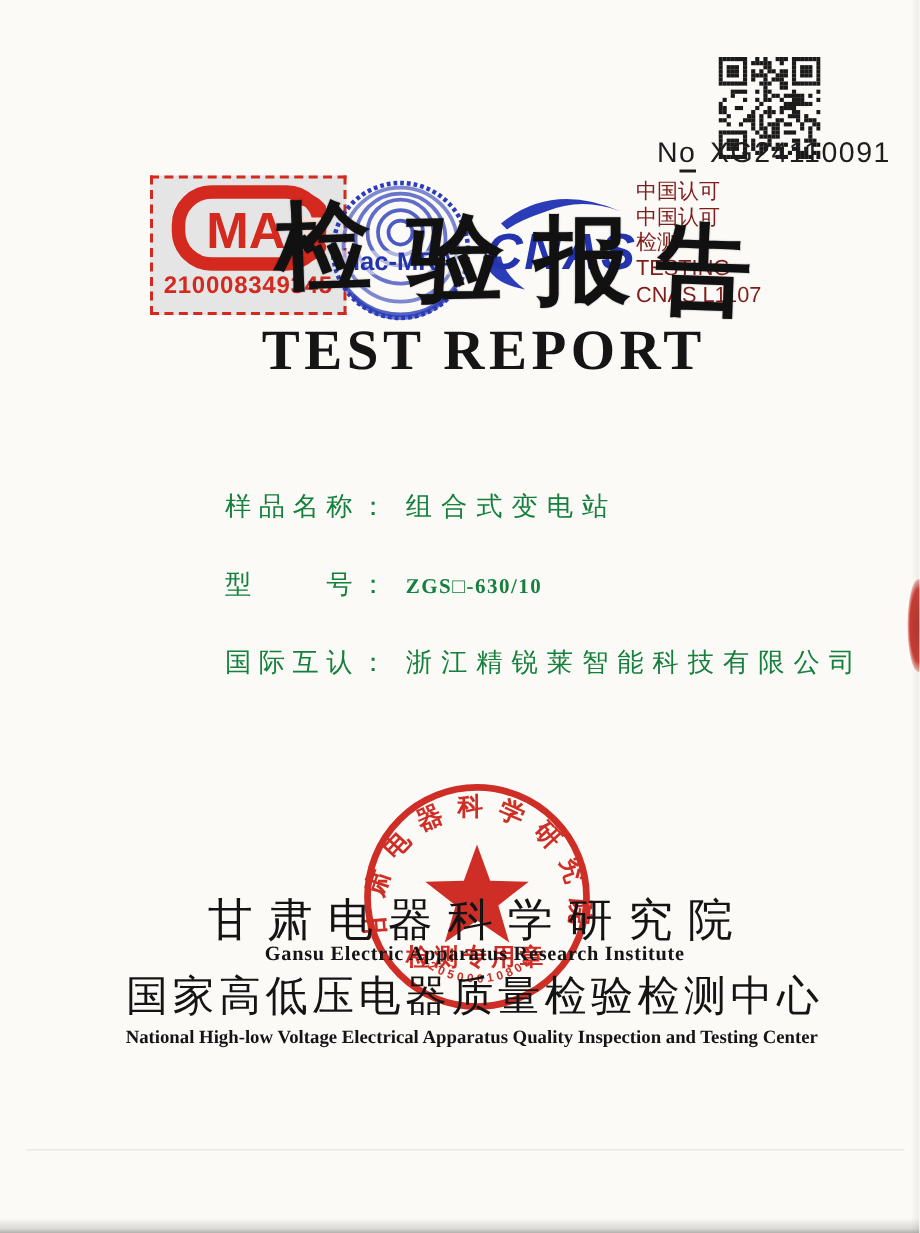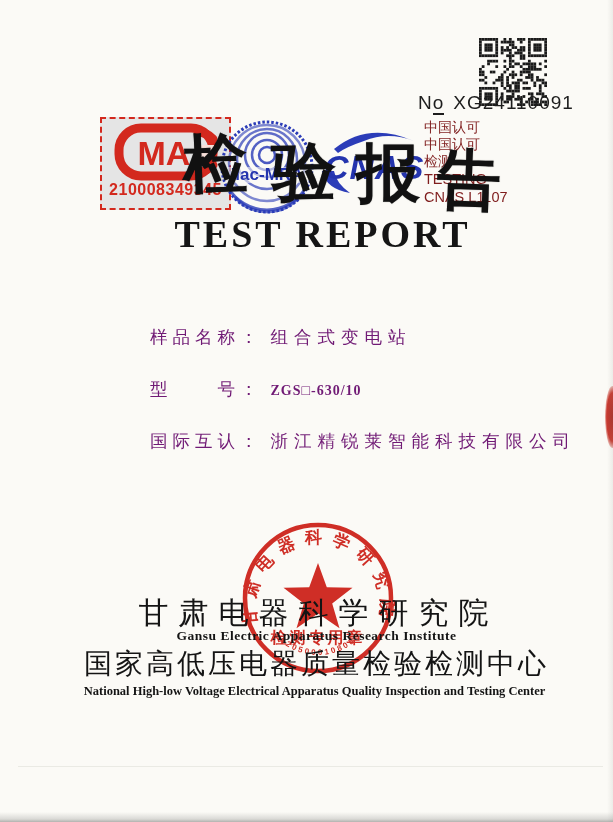--- a/index.html
+++ b/index.html
@@ -10,21 +10,21 @@
   }
   .page{position:absolute;inset:0;}
   .edge-bottom{position:absolute;left:0;right:0;bottom:0;height:10px;
     background:linear-gradient(to bottom,rgba(0,0,0,0) 0%,rgba(120,120,118,.25) 70%,rgba(90,90,88,.45) 100%);}
   .edge-right{position:absolute;top:0;bottom:0;right:0;width:6px;
     background:linear-gradient(to right,rgba(0,0,0,0),rgba(130,130,128,.12));}
   .faint-line{position:absolute;left:18px;right:10px;top:766px;height:1px;background:rgba(160,158,150,.18);}
 
   
   .qr{position:absolute;left:479px;top:38px;width:68px;height:68px;}
-  .report-no{position:absolute;left:418px;top:92px;width:175px;
+  .report-no{position:absolute;left:438px;top:92px;width:175px;
     font-family:"Liberation Sans", sans-serif;font-size:19px;color:#1d1d1d;letter-spacing:1px;white-space:nowrap;}
   .report-no .u{border-bottom:2px solid #1d1d1d;padding-bottom:0px;}
   .report-no .num{margin-left:9px;}
 
   
   .cma-box{position:absolute;left:100px;top:117px;width:131px;height:93px;
     background:#e5e5e5;border:2px dashed #d3291e;box-sizing:border-box;text-align:center;}
   .cma-emblem{margin-top:4px;}
   .cma-number{font-family:"Liberation Sans", sans-serif;font-weight:bold;color:#d3291e;
     font-size:16px;letter-spacing:.5px;margin-top:-4px;white-space:nowrap;}
@@ -47,21 +47,21 @@
   .wm2{left:272px;top:141px;transform:rotate(-1deg);}
   .wm3{left:356px;top:142px;}
   .wm4{left:437px;top:149px;transform:rotate(2deg);}
 
   
   .title{position:absolute;left:0;right:0;top:212px;text-align:center;transform:translateX(16px);
     font-size:38px;font-weight:bold;color:#151515;letter-spacing:3px;
     font-family:"Liberation Serif","DejaVu Serif",serif;}
 
   
-  .fields{position:absolute;left:150px;top:325px;width:420px;color:#701a75;}
+  .fields{position:absolute;left:150px;top:325px;width:420px;color:#15803d;}
   .field-row{height:52px;white-space:nowrap;font-size:17.5px;}
   .field-label{letter-spacing:5px;}
   .field-value{margin-left:8px;letter-spacing:6px;}
   .field-value.latin{letter-spacing:1px;font-weight:bold;font-size:14px;}
 
   
   .red-sliver{position:absolute;right:-7px;top:386px;width:15px;height:62px;border-radius:50%;
     background:radial-gradient(ellipse at center,#a41a12 0%,#c3251a 55%,rgba(195,37,26,0) 78%);opacity:.9;}
 
   

